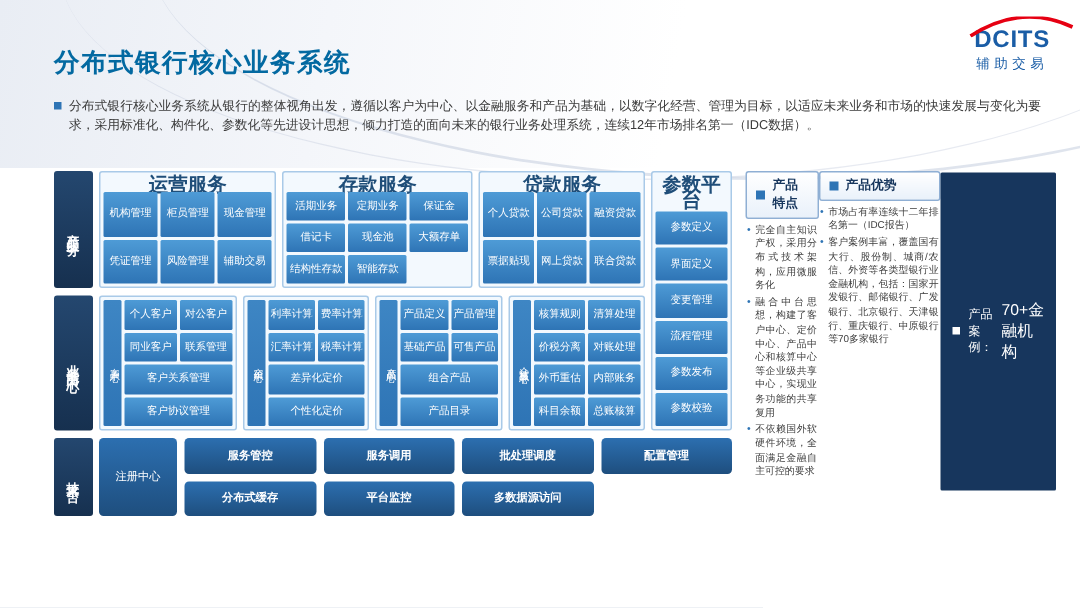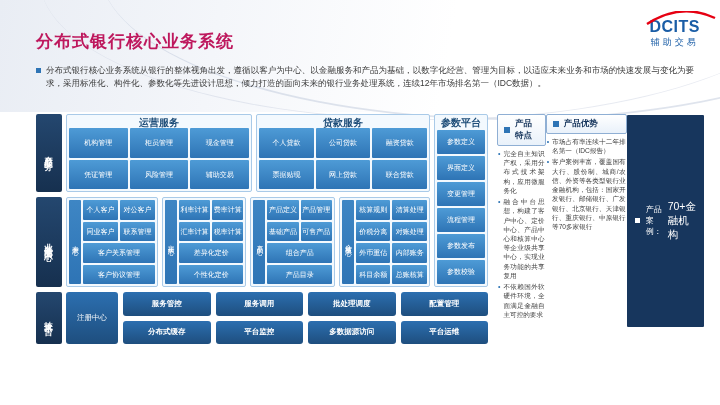--- a/index.html
+++ b/index.html
@@ -15,40 +15,40 @@
     border-bottom:1px solid rgba(185,196,214,.35)}
 
   
   .logo{position:absolute;top:11px;right:20px;text-align:center}
   .logo-mark{position:relative;display:inline-block;padding-top:7px}
   .logo-arc{position:absolute;top:0;left:-5px;width:72px;height:14px}
   .logo-dcits{font-size:16px;font-weight:bold;color:#1A5DA6;letter-spacing:.5px}
   .logo-sub{font-size:9px;color:#1A5DA6;letter-spacing:3px;margin-top:0}
 
   
-  .title{position:absolute;left:36px;top:30px;font-size:17px;font-weight:bold;color:#be185d;letter-spacing:1px}
+  .title{position:absolute;left:36px;top:30px;font-size:17px;font-weight:bold;color:#0369a1;letter-spacing:1px}
   .intro{position:absolute;left:36px;top:64px;width:658px;display:flex;gap:5px}
   .sq{width:5px;height:5px;background:#2E74B5;margin-top:4px;flex:none}
   .intro p{font-size:8.5px;line-height:1.55;color:#3a3a3a;text-align:justify}
 
   
   .diagram{position:absolute;left:36px;top:114px;width:452px;height:230px;display:flex;gap:4px}
   .layers{display:flex;flex-direction:column;gap:5px;width:26px;flex:none}
   .layer{background:linear-gradient(180deg,#24476F,#16304F);color:#fff;border-radius:2px;
     display:flex;align-items:center;justify-content:center;writing-mode:vertical-rl;
     font-size:8.5px;font-weight:bold;letter-spacing:2px}
   .layer1{height:78px}.layer2{height:90px}.layer3{height:52px}
   .dmain{flex:1;display:flex;flex-direction:column;gap:5px;min-width:0}
   .dupper{display:flex;gap:4px;height:173px}
   .dleft{width:364px;display:flex;flex-direction:column;gap:5px;flex:none}
   .drow1{height:78px;display:flex;gap:4px}
   .drow2{height:90px;display:flex;gap:4px}
   .grp{border:1px solid #A9CAE8;background:#F3F9FE;border-radius:2px;padding:2px;
     display:flex;flex-direction:column;min-width:0}
-  .grp-h{font-size:10px;font-weight:bold;color:#1F4E79;text-align:center;line-height:11px;flex:none}
+  .grp-h{font-size:13px;font-weight:bold;color:#1F4E79;text-align:center;line-height:11px;flex:none}
   .grid3{flex:1;display:grid;grid-template-columns:repeat(3,1fr);grid-auto-rows:1fr;gap:2px;min-width:0}
   .grid2{flex:1;display:grid;grid-template-columns:1fr 1fr;grid-auto-rows:1fr;gap:2px;min-width:0}
   .wide{grid-column:1/3}
   .cell{background:linear-gradient(180deg,#4E9BD6,#2E74B5);color:#fff;font-size:7px;
     display:flex;align-items:center;justify-content:center;border-radius:1px;text-align:center;
     line-height:1.05;padding:1px;min-width:0;overflow:hidden}
   .g-op{flex:1.02}.g-dep{flex:1.1}.g-loan{flex:.95}
   .hgrp{flex-direction:row;gap:2px}
   .vlab{width:12px;background:linear-gradient(180deg,#3E86C4,#2E74B5);color:#fff;writing-mode:vertical-rl;
     display:flex;align-items:center;justify-content:center;font-size:6.5px;border-radius:1px;
@@ -121,20 +121,33 @@
               <div class="grp-h">运营服务</div>
               <div class="grid3">
                 <div class="cell">机构管理</div>
                 <div class="cell">柜员管理</div>
                 <div class="cell">现金管理</div>
                 <div class="cell">凭证管理</div>
                 <div class="cell">风险管理</div>
                 <div class="cell">辅助交易</div>
               </div>
             </div>
+            <div class="grp g-dep">
+              <div class="grp-h">存款服务</div>
+              <div class="grid3">
+                <div class="cell">活期业务</div>
+                <div class="cell">定期业务</div>
+                <div class="cell">保证金</div>
+                <div class="cell">借记卡</div>
+                <div class="cell">现金池</div>
+                <div class="cell">大额存单</div>
+                <div class="cell">结构性存款</div>
+                <div class="cell">智能存款</div>
+              </div>
+            </div>
             <div class="grp g-loan">
               <div class="grp-h">贷款服务</div>
               <div class="grid3">
                 <div class="cell">个人贷款</div>
                 <div class="cell">公司贷款</div>
                 <div class="cell">融资贷款</div>
                 <div class="cell">票据贴现</div>
                 <div class="cell">网上贷款</div>
                 <div class="cell">联合贷款</div>
               </div>
@@ -205,21 +218,20 @@
       <div class="drow3">
         <div class="reg">注册中心</div>
         <div class="tgrid">
           <div class="tcell">服务管控</div>
           <div class="tcell">服务调用</div>
           <div class="tcell">批处理调度</div>
           <div class="tcell">配置管理</div>
           <div class="tcell">分布式缓存</div>
           <div class="tcell">平台监控</div>
           <div class="tcell">多数据源访问</div>
-          <div class="tcell">平台运维</div>
         </div>
       </div>
     </div>
   </div>
 
   <div class="panel">
     <div class="sec">
       <div class="sec-h">
         <span class="sq2"></span>
         <span class="t">产品特点</span>

